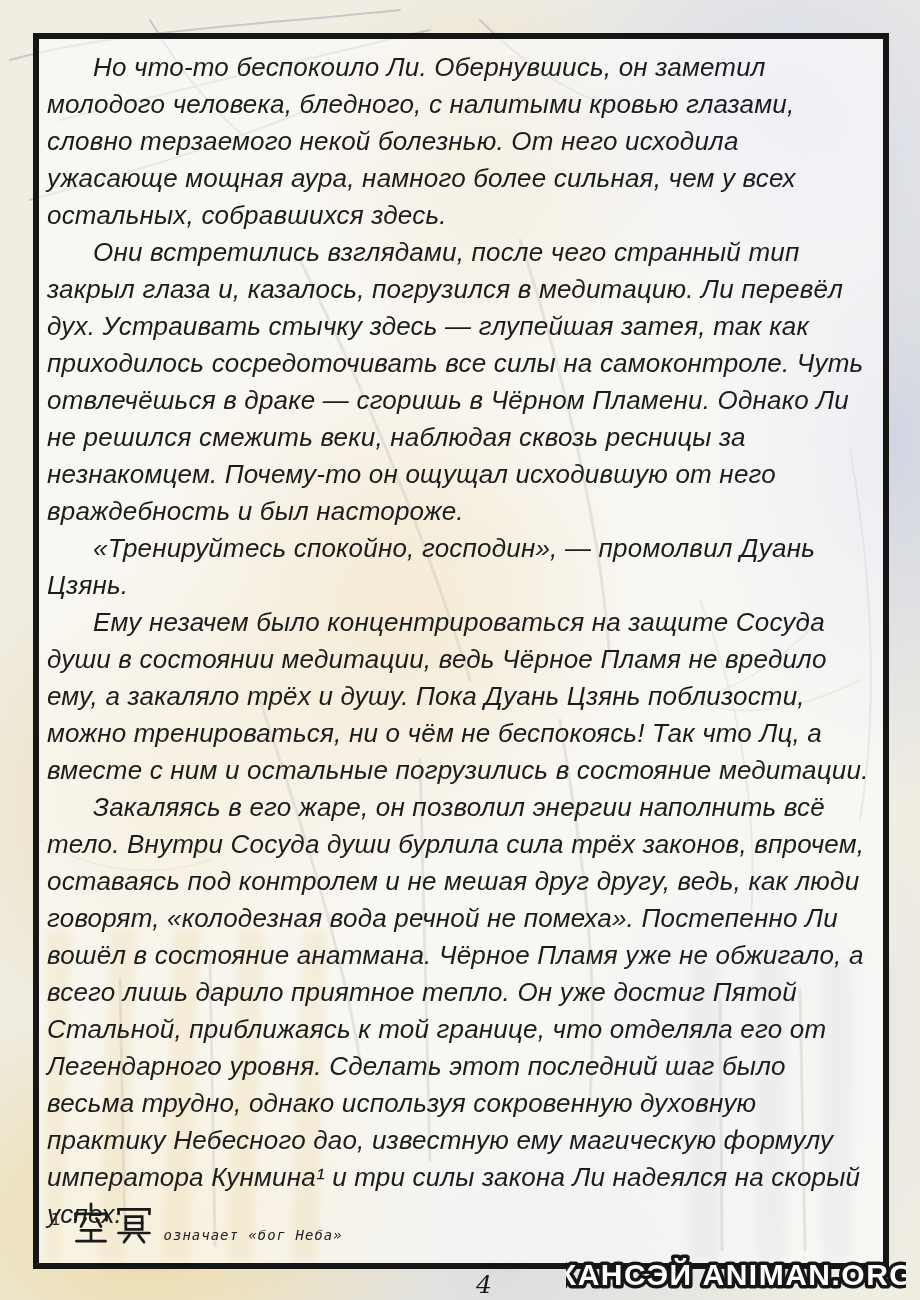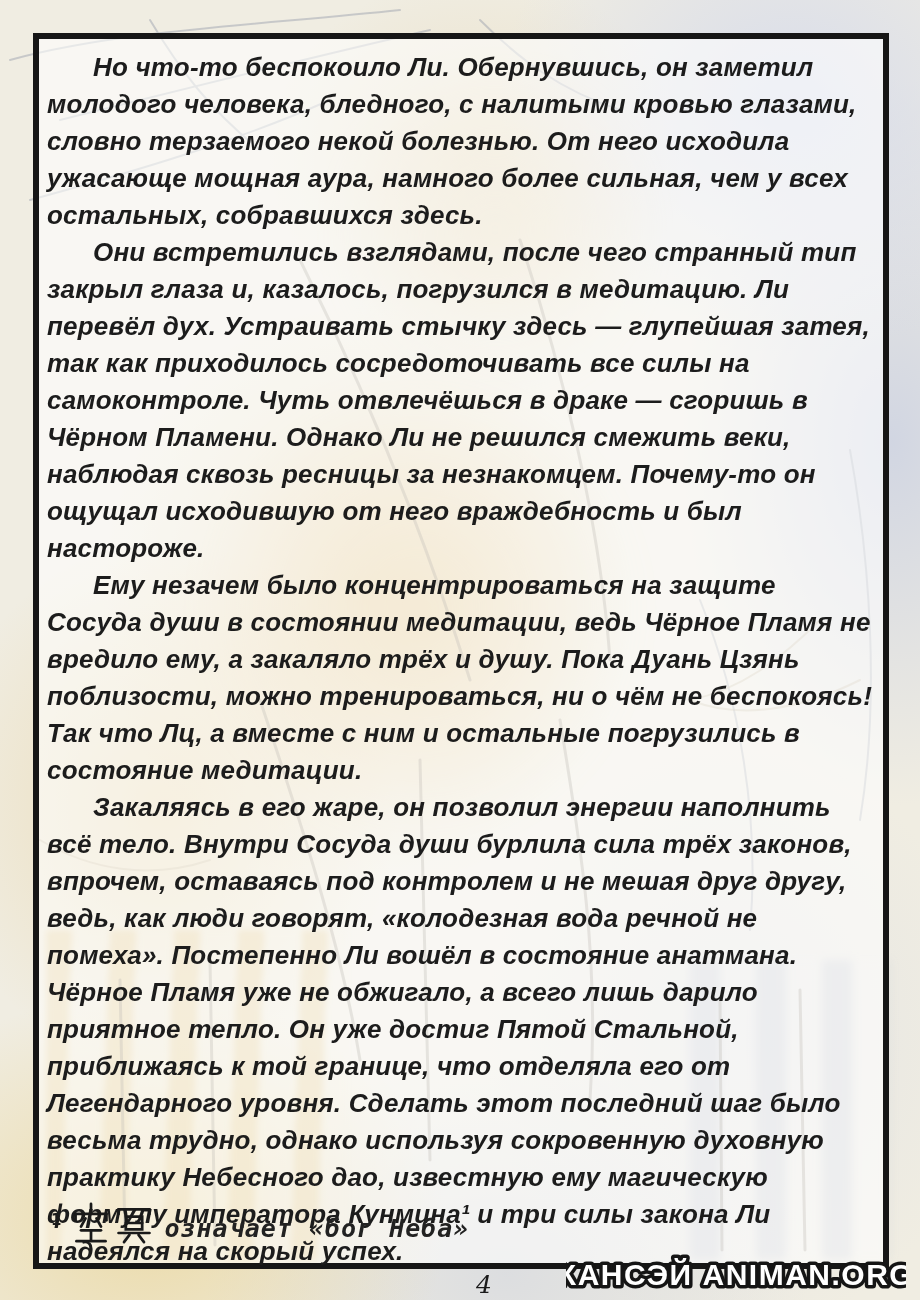--- a/index.html
+++ b/index.html
@@ -27,31 +27,31 @@
   .b-col-right{left:690px;top:960px;width:200px;height:300px;filter:blur(4px);opacity:.7;
     background:repeating-linear-gradient(90deg, rgba(172,180,198,.5) 0 30px, rgba(242,242,246,.15) 30px 66px);}
   .b-center{left:200px;top:380px;width:440px;height:460px;border-radius:50%;filter:blur(16px);
     background:radial-gradient(closest-side, rgba(224,184,108,.42), rgba(224,184,108,0));}
   .b-top-fig{left:330px;top:60px;width:330px;height:340px;border-radius:50%;filter:blur(12px);
     background:radial-gradient(closest-side, rgba(228,211,172,.5), rgba(228,211,172,0));}
   .sketch{position:absolute;inset:0;}
   
   .frame{position:absolute;left:33px;top:33px;width:856px;height:1236px;z-index:1;
     box-sizing:border-box;border:6px solid #161616;
-    background:rgba(255,255,255,.58);font-weight:bold;}
+    background:rgba(255,255,255,.58);}
   .text-col{position:absolute;left:8px;right:8px;top:10px;
     font-family:"Liberation Sans",sans-serif;font-style:italic;
     font-size:26px;line-height:37px;letter-spacing:.2px;color:#1c1c1c;}
   .text-col p{margin:0;text-indent:46px;}
   
   .footnote{position:absolute;left:12px;bottom:18px;display:flex;align-items:flex-end;gap:10px;color:#1c1c1c;}
   .fn-marker{font-family:"DejaVu Sans",sans-serif;font-size:15px;font-style:normal;
     transform:translateY(-16px);}
   .fn-hanzi{display:flex;gap:3px;align-items:flex-end;}
-  .fn-text{font-family:"DejaVu Sans Mono",monospace;font-style:italic;font-size:25px;
+  .fn-text{font-family:"DejaVu Sans Mono",monospace;font-style:italic;font-size:14px;
     letter-spacing:1px;padding-bottom:2px;color:#222;}
   
   .watermark{position:absolute;left:566px;top:1251px;z-index:3;}
   .page-number{position:absolute;left:462px;top:1270px;width:44px;z-index:2;
     text-align:center;font-family:"DejaVu Serif",serif;font-style:italic;
     font-size:25px;color:#1b1b1b;}
 </style>
 </head>
 <body>
 
@@ -85,20 +85,21 @@
       <path d="M820,620 C780,660 740,690 690,700 C740,720 800,710 860,680"></path>
       <path d="M40,840 C90,870 150,880 210,860"></path>
     </g>
   </svg>
 </div>
 
 <div class="frame">
   <div class="text-col">
     <p>Но что-то беспокоило Ли. Обернувшись, он заметил молодого человека, бледного, с налитыми кровью глазами, словно терзаемого некой болезнью. От него исходила ужасающе мощная аура, намного более сильная, чем у всех остальных, собравшихся здесь.</p>
     <p>Они встретились взглядами, после чего странный тип закрыл глаза и, казалось, погрузился в медитацию. Ли перевёл дух. Устраивать стычку здесь — глупейшая затея, так как приходилось сосредоточивать все силы на самоконтроле. Чуть отвлечёшься в драке — сгоришь в Чёрном Пламени. Однако Ли не решился смежить веки, наблюдая сквозь ресницы за незнакомцем. Почему-то он ощущал исходившую от него враждебность и был настороже.</p>
+    <p>«Тренируйтесь спокойно, господин», — промолвил Дуань Цзянь.</p>
     <p>Ему незачем было концентрироваться на защите Сосуда души в состоянии медитации, ведь Чёрное Пламя не вредило ему, а закаляло трёх и душу. Пока Дуань Цзянь поблизости, можно тренироваться, ни о чём не беспокоясь! Так что Лц, а вместе с ним и остальные погрузились в состояние медитации.</p>
     <p>Закаляясь в его жаре, он позволил энергии наполнить всё тело. Внутри Сосуда души бурлила сила трёх законов, впрочем, оставаясь под контролем и не мешая друг другу, ведь, как люди говорят, «колодезная вода речной не помеха». Постепенно Ли вошёл в состояние анатмана. Чёрное Пламя уже не обжигало, а всего лишь дарило приятное тепло. Он уже достиг Пятой Стальной, приближаясь к той границе, что отделяла его от Легендарного уровня. Сделать этот последний шаг было весьма трудно, однако используя сокровенную духовную практику Небесного дао, известную ему магическую формулу императора Кунмина¹ и три силы закона Ли надеялся на скорый успех.</p>
 
   </div>
 
   <div class="footnote">
     <span class="fn-marker">1</span>
     <span class="fn-hanzi" aria-label="空冥">
       <svg width="40" height="44" viewBox="0 0 44 46">
         <g fill="none" stroke="#1a1a1a" stroke-width="3" stroke-linecap="round">

